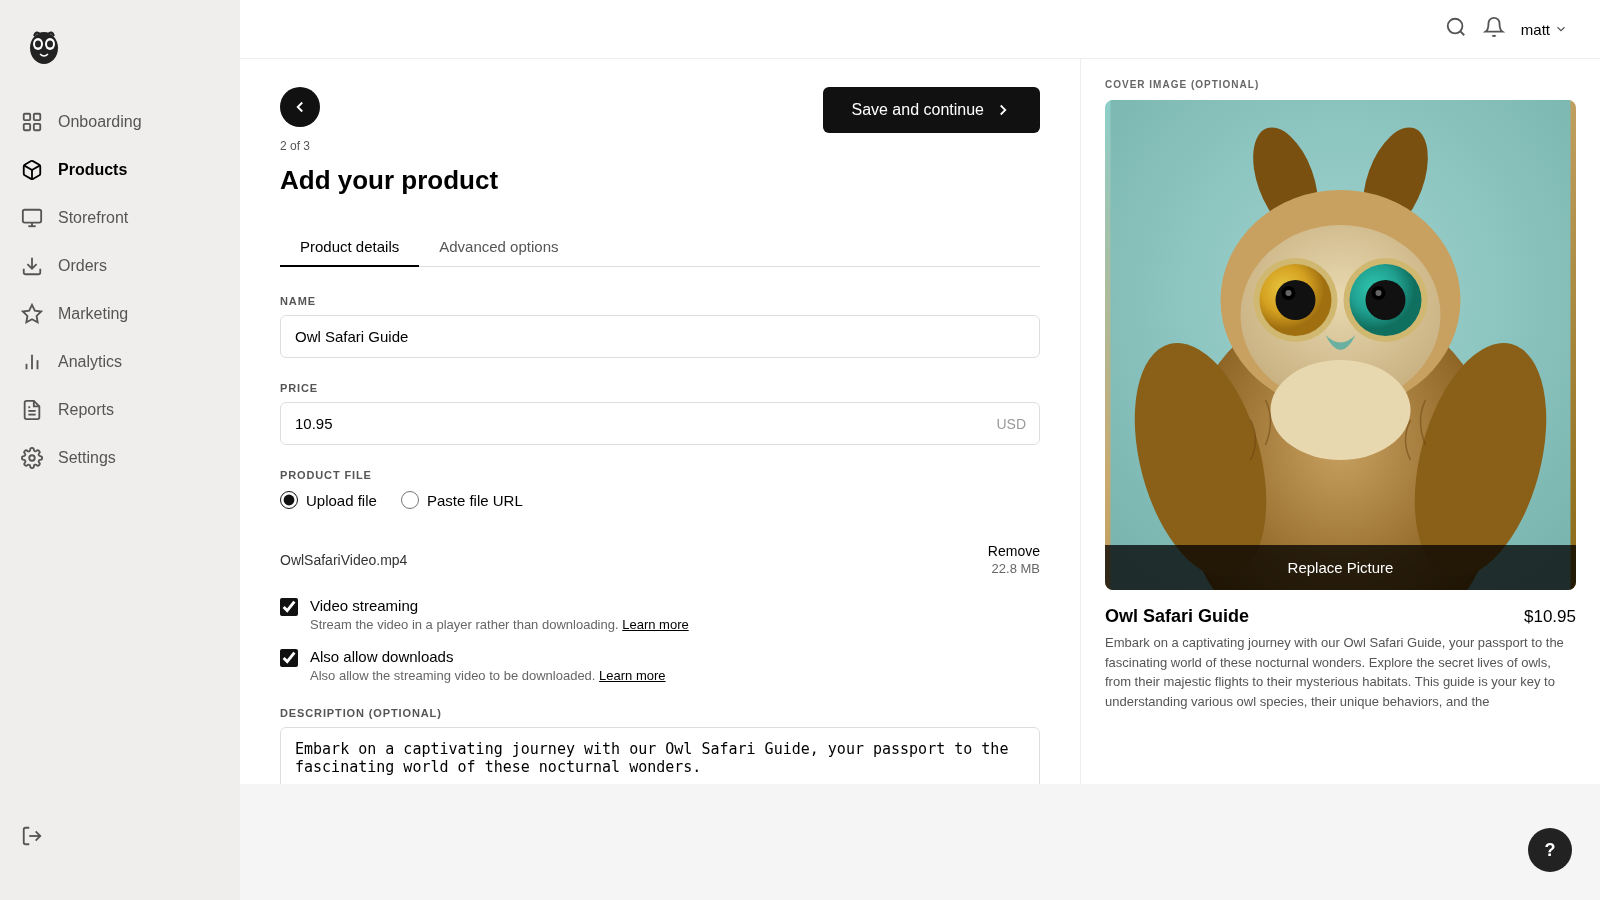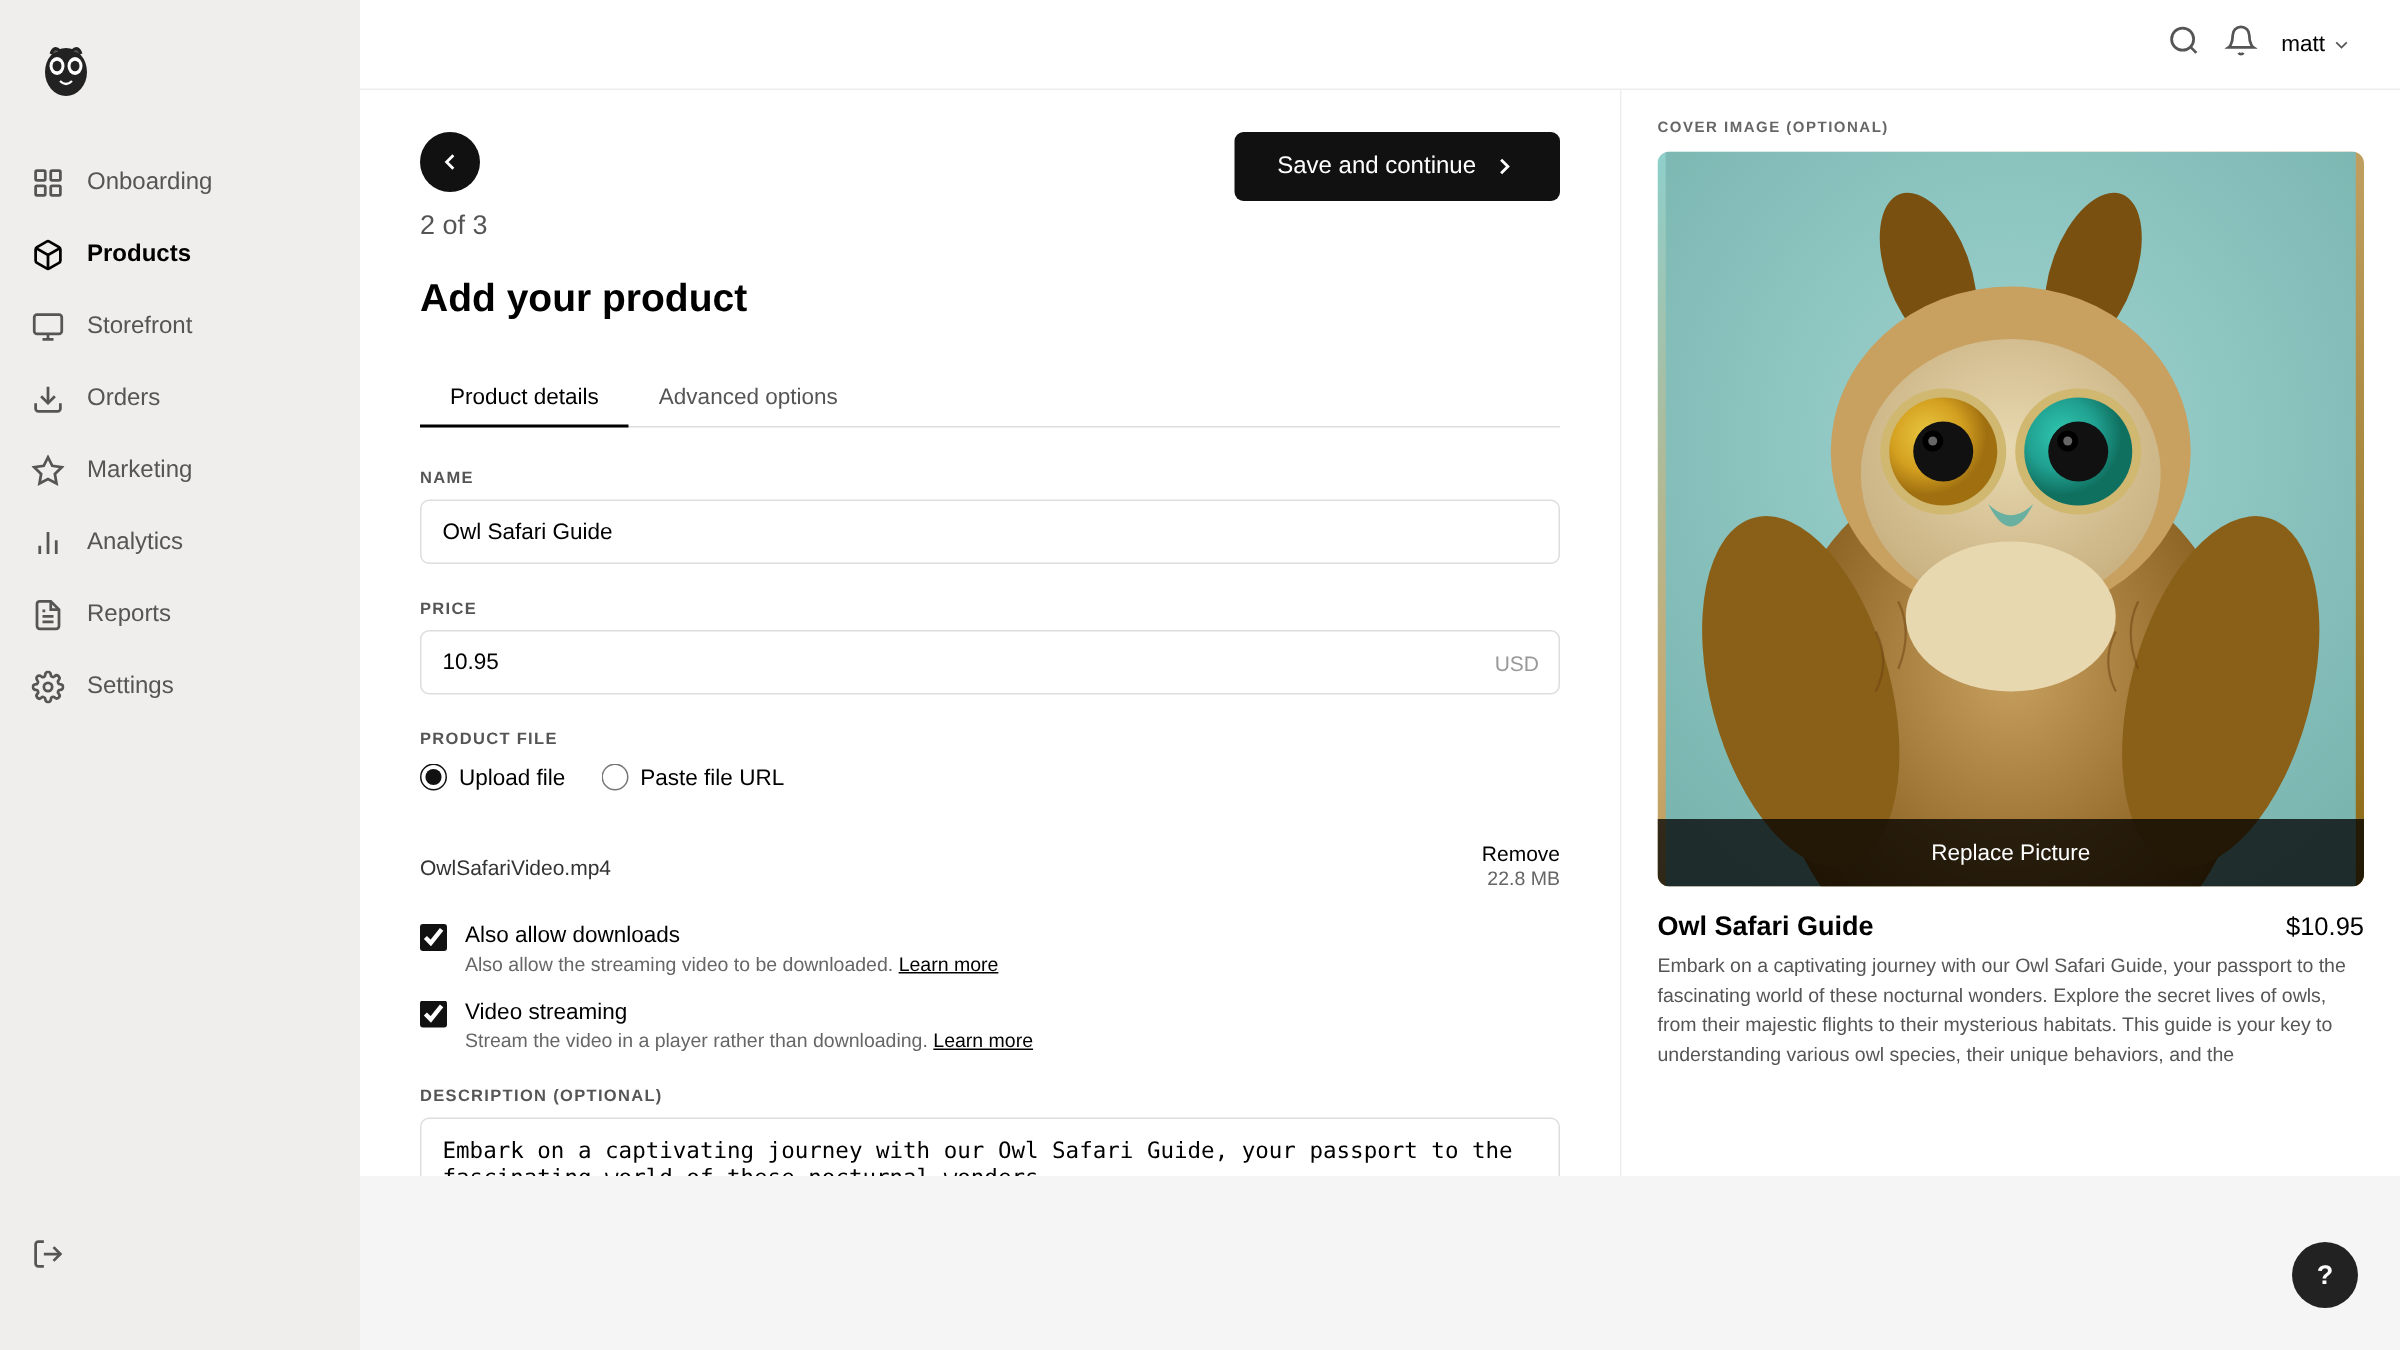--- a/index.html
+++ b/index.html
@@ -88,21 +88,21 @@
       background: #111;
       color: #fff;
       border: none;
       font-size: 18px;
       cursor: pointer;
       display: flex;
       align-items: center;
       justify-content: center;
       margin-bottom: 12px;
     }
-    .step-indicator { font-size: 18px; color: #555; margin-bottom: 22px; }
+    .step-indicator { font-size: 12px; color: #555; margin-bottom: 12px; }
     .page-title { font-size: 26px; font-weight: 700; margin-bottom: 24px; }
 
     
     .tabs { display: flex; gap: 0; border-bottom: 1px solid #ddd; margin-bottom: 28px; }
     .tab {
       padding: 10px 20px;
       font-size: 15px;
       cursor: pointer;
       color: #555;
       border-bottom: 2px solid transparent;
@@ -427,33 +427,33 @@
         <div class="file-meta">
           <span class="file-remove">Remove</span>
           <span class="file-size">22.8 MB</span>
         </div>
       </div>
 
       <div class="checkbox-group" style="margin-bottom: 24px;">
         <div class="checkbox-option">
           <input type="checkbox" checked="" style="">
           <div class="checkbox-label-group">
+            <span class="checkbox-title">Video streaming</span>
+            <span class="checkbox-desc">
+              <span>Stream the video in a player rather than downloading.</span>
+              <a href="#">Learn more</a>
+            </span>
+          </div>
+        </div>
+        <div class="checkbox-option">
+          <input type="checkbox" checked="" style="">
+          <div class="checkbox-label-group">
             <span class="checkbox-title">Also allow downloads</span>
             <span class="checkbox-desc">
               <span>Also allow the streaming video to be downloaded.</span>
-              <a href="#">Learn more</a>
-            </span>
-          </div>
-        </div>
-        <div class="checkbox-option">
-          <input type="checkbox" checked="" style="">
-          <div class="checkbox-label-group">
-            <span class="checkbox-title">Video streaming</span>
-            <span class="checkbox-desc">
-              <span>Stream the video in a player rather than downloading.</span>
               <a href="#">Learn more</a>
             </span>
           </div>
         </div>
       </div>
 
       <div class="form-group">
         <label class="form-label">DESCRIPTION (OPTIONAL)</label>
         <textarea class="form-textarea" style="">Embark on a captivating journey with our Owl Safari Guide, your passport to the fascinating world of these nocturnal wonders.</textarea>
       </div>

